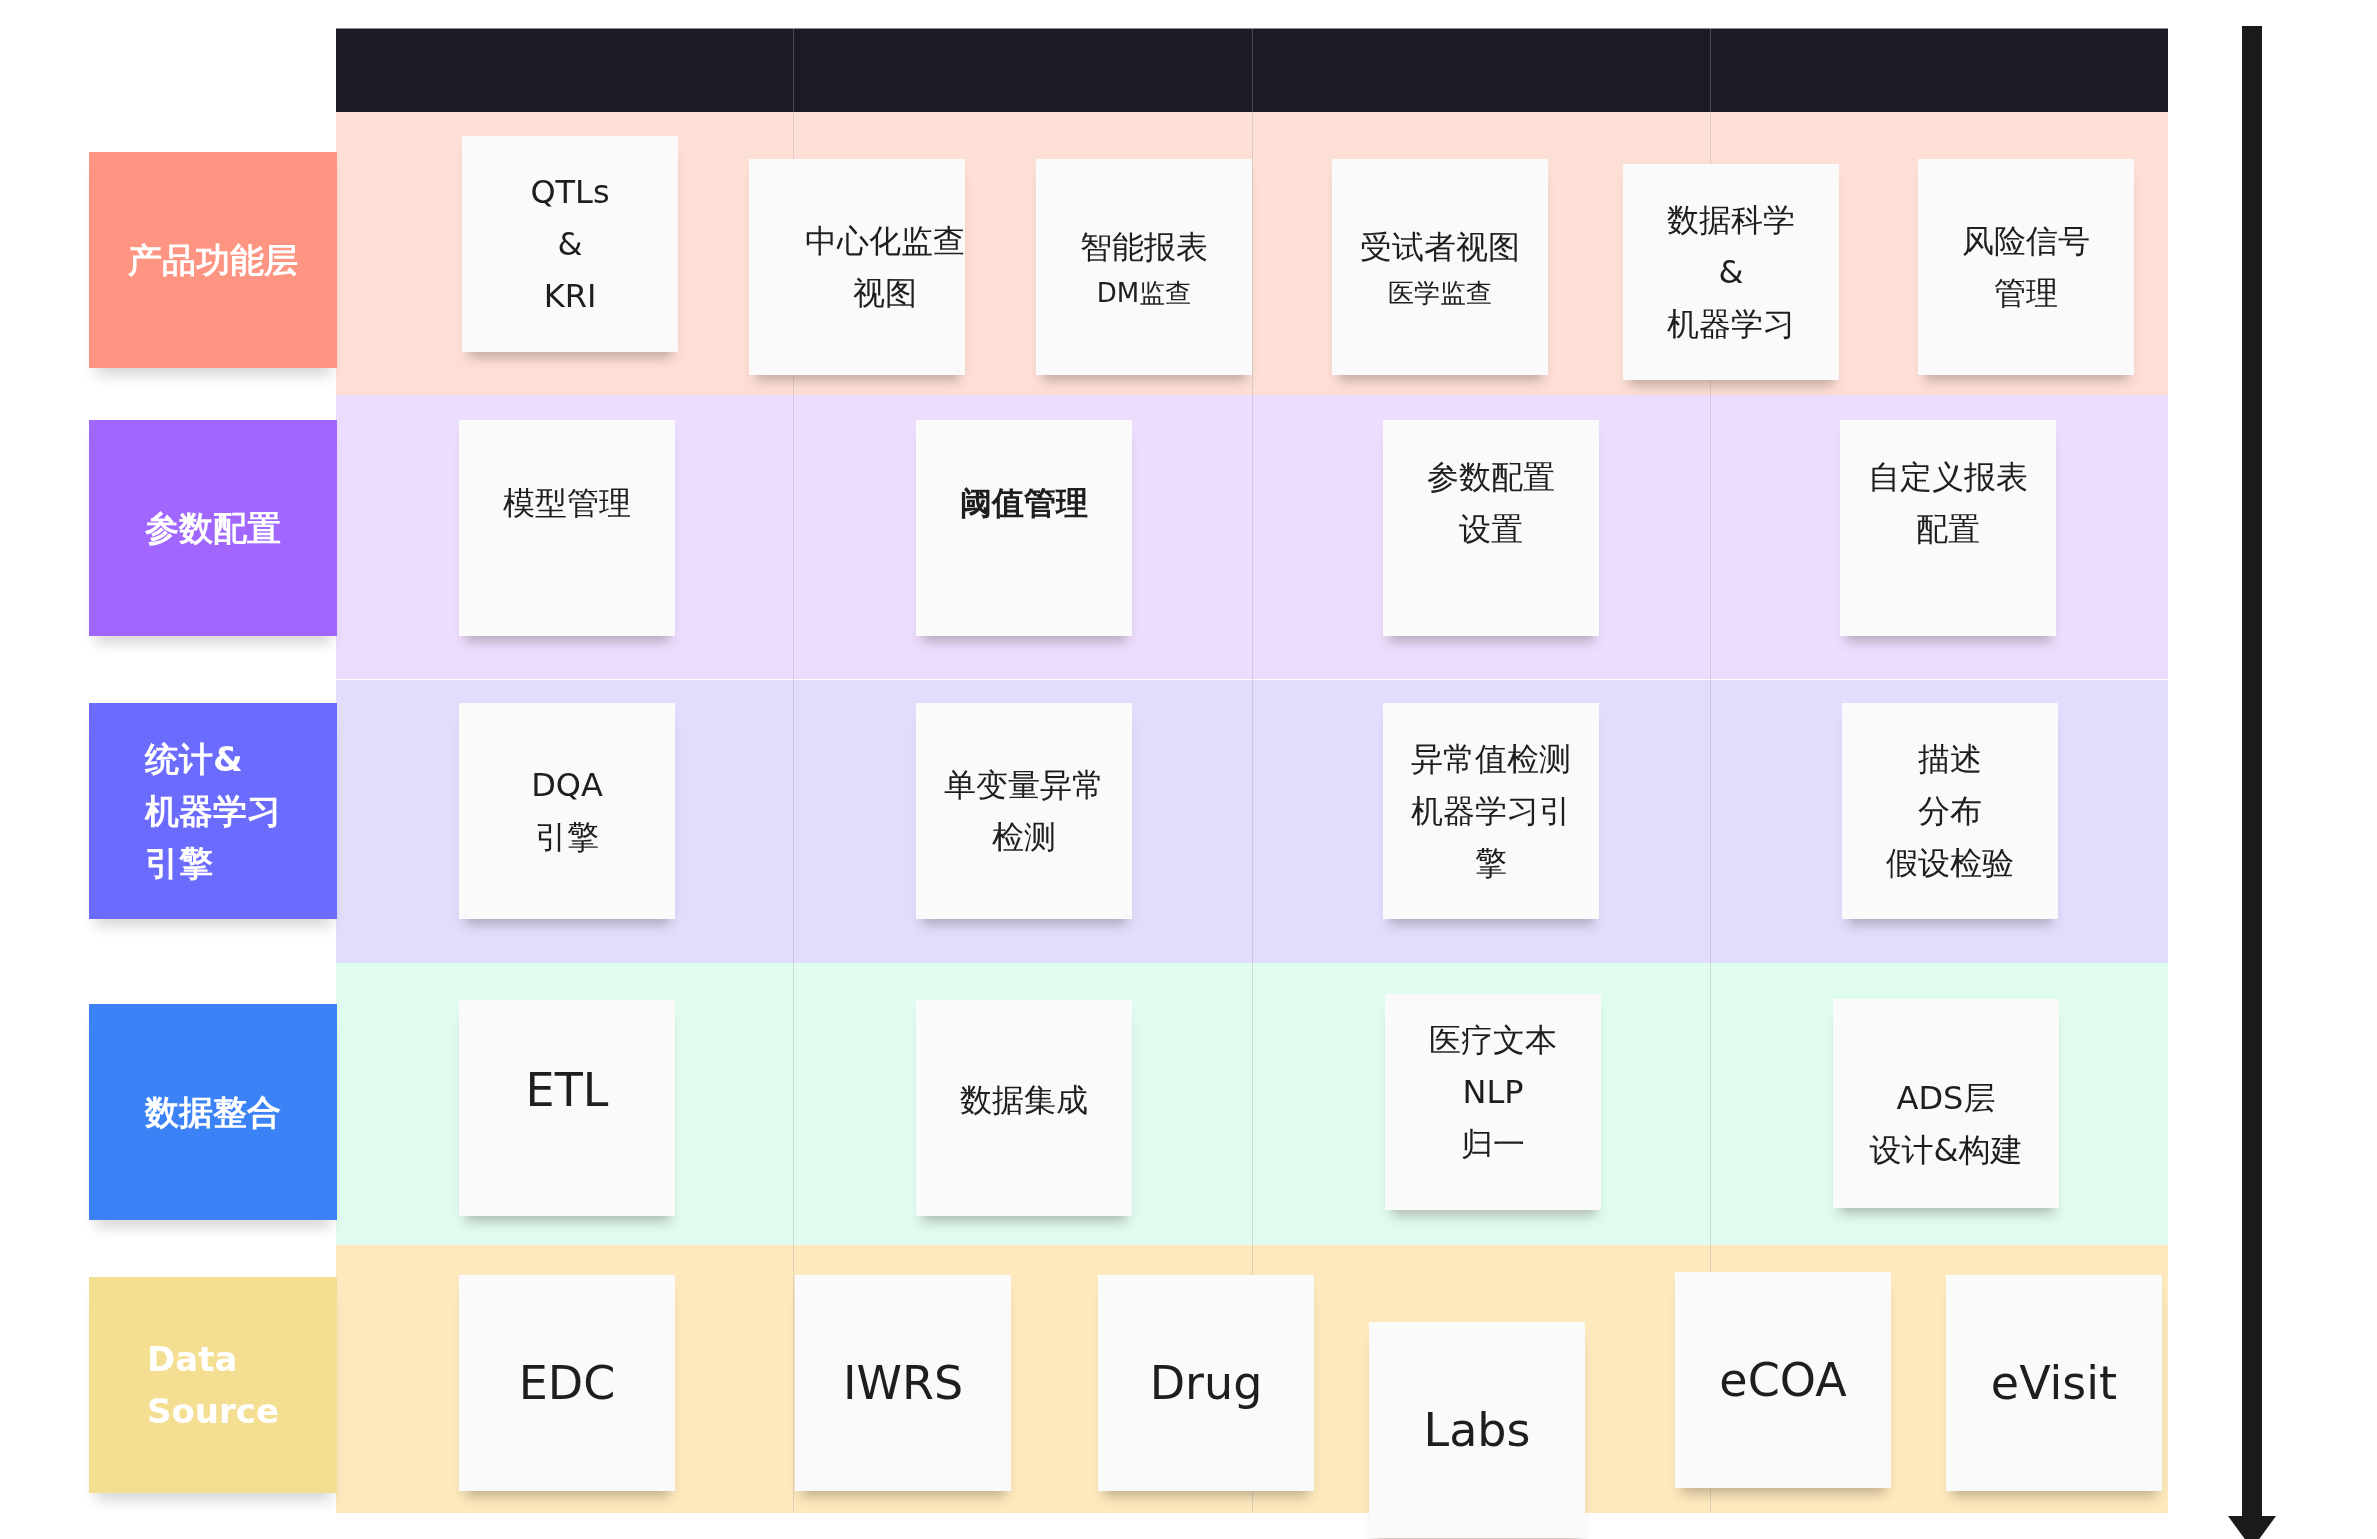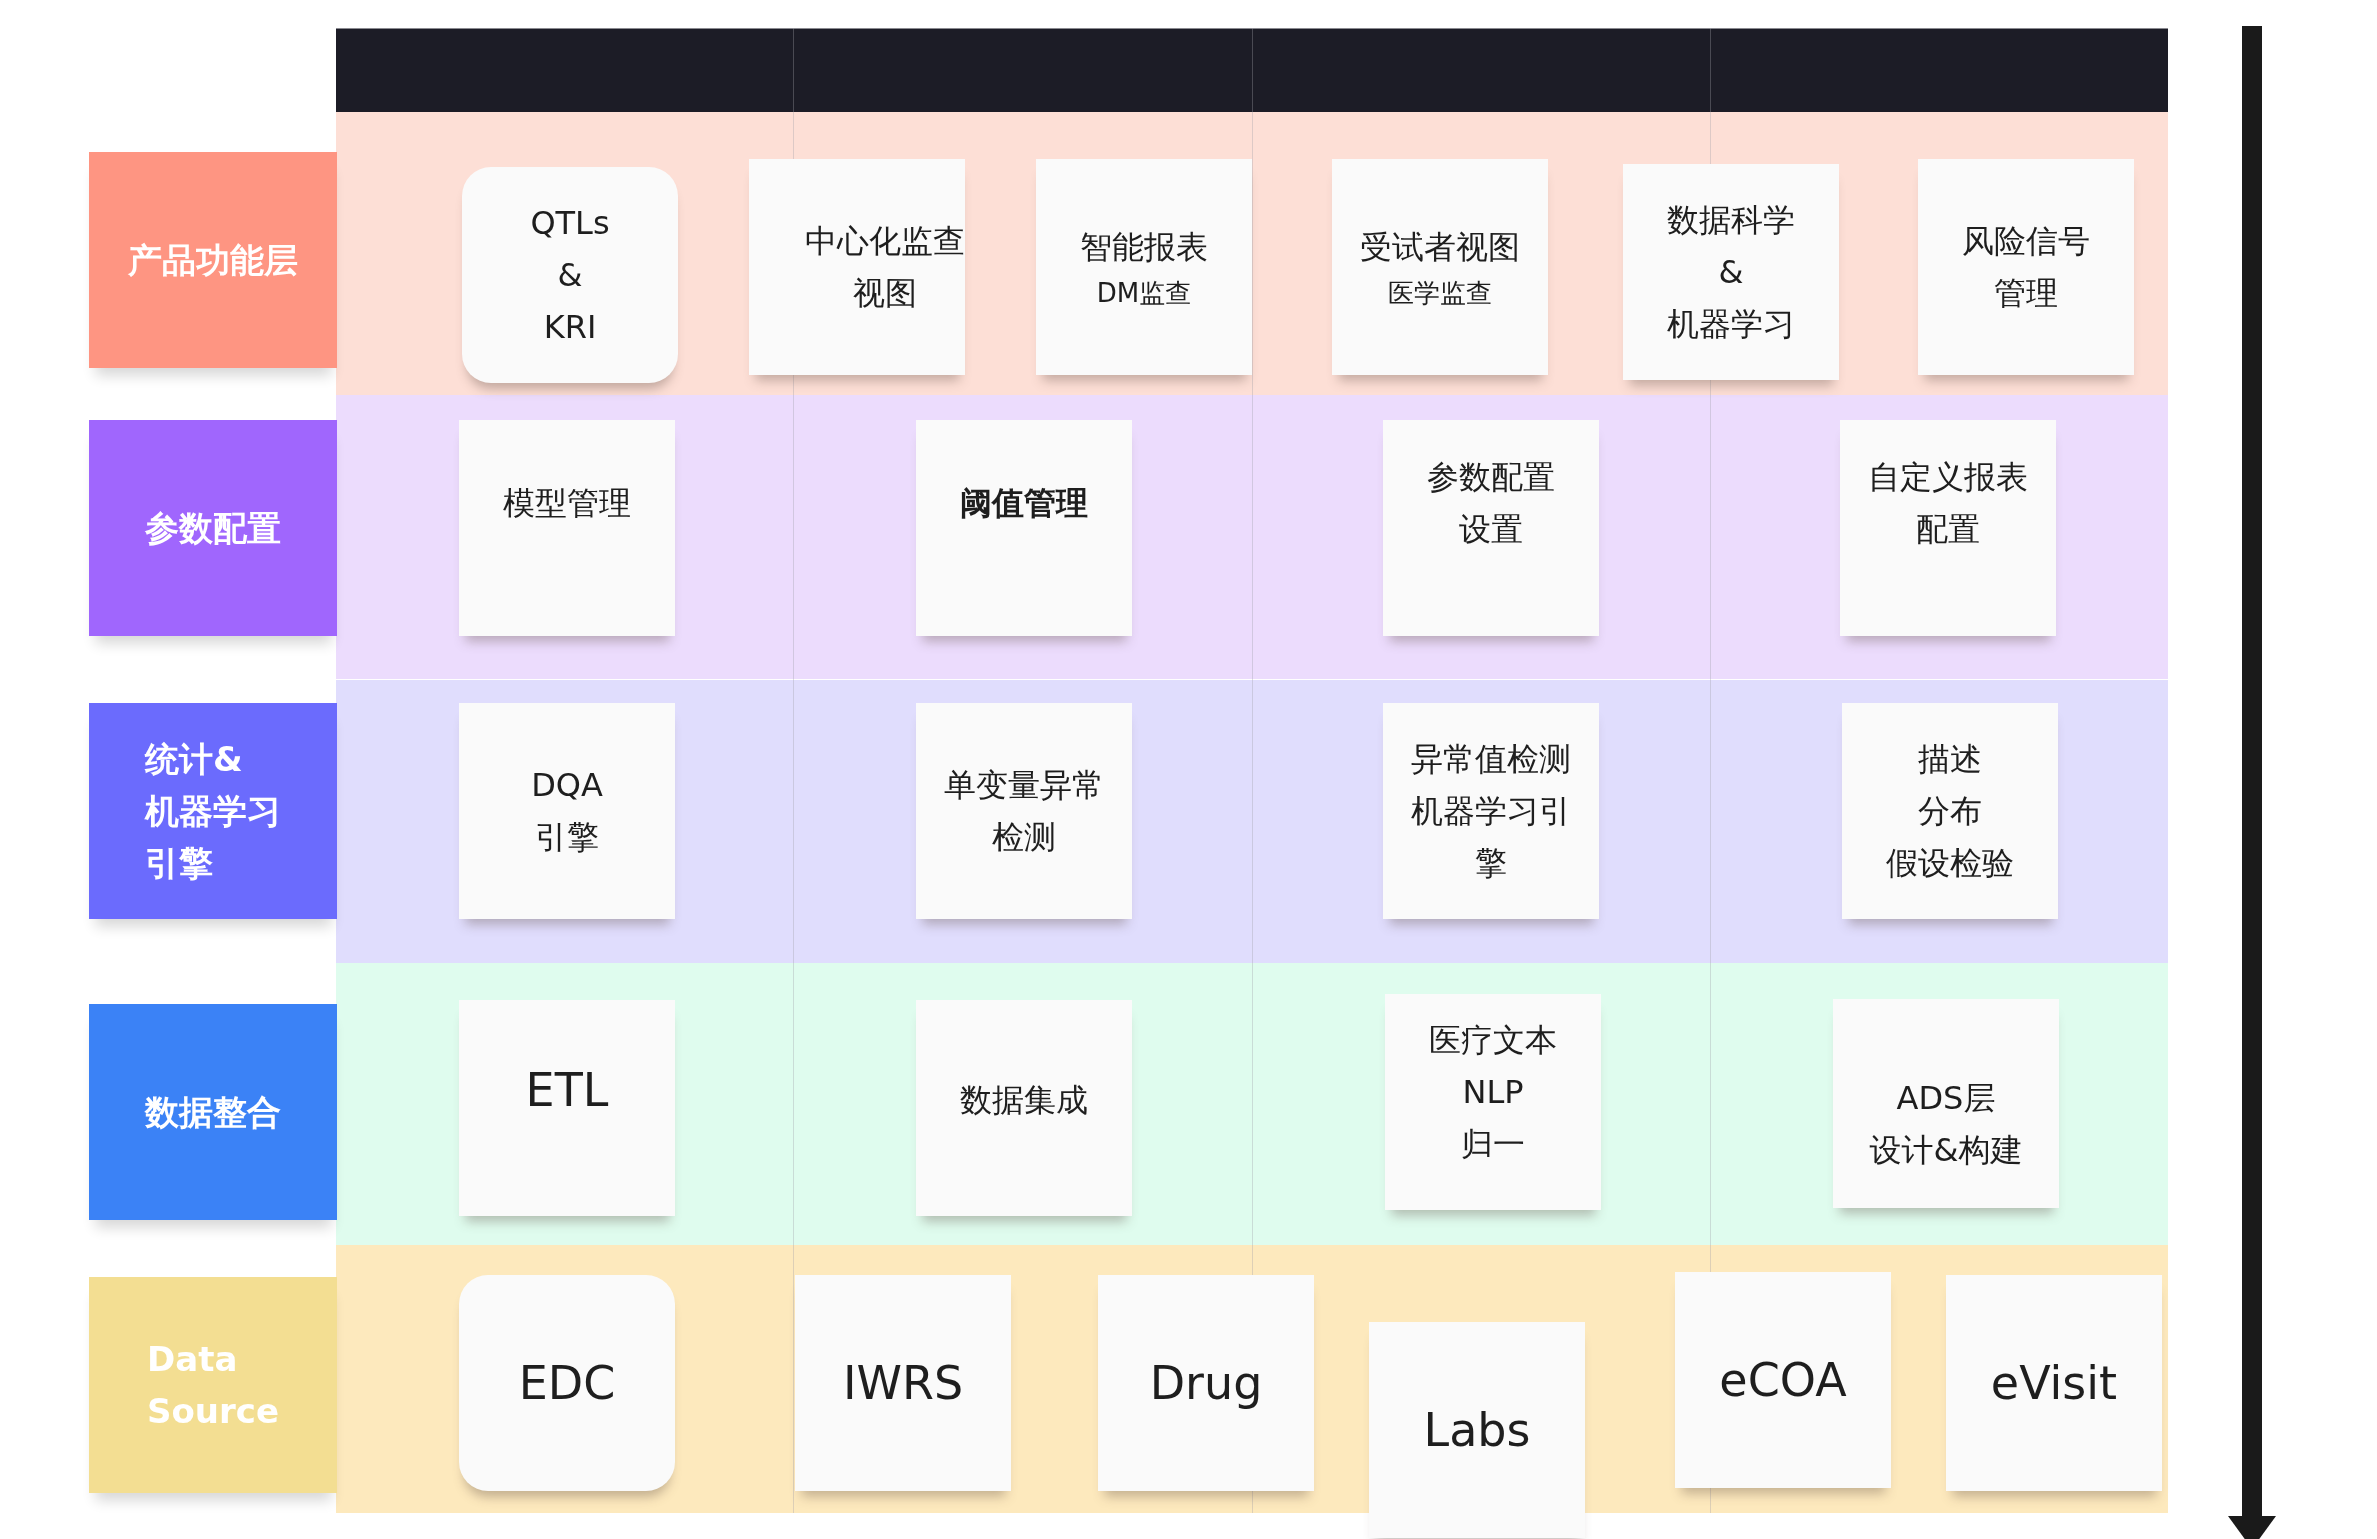--- a/index.html
+++ b/index.html
@@ -40,21 +40,21 @@
 
 <div class="abs label" style="left:89px;top:152px;background:#fe9582;">产品功能层</div>
 <div class="abs label" style="left:89px;top:420px;background:#a066fd;">参数配置</div>
 <div class="abs label" style="left:89px;top:703px;background:#6b6bfd;">统计&amp;
 机器学习
 引擎</div>
 <div class="abs label" style="left:89px;top:1004px;background:#3b82f6;">数据整合</div>
 <div class="abs label" style="left:89px;top:1277px;background:#f3de92;">Data
 Source</div>
 
-<div class="abs card" style="left:462px;top:167px;border-radius:29px;">
+<div class="abs card" style="left:462px;top:136px;">
   <span>QTLs
 &amp;
 KRI</span>
 </div>
 <div class="abs card" style="left:749px;top:159px;align-items:flex-end;">
   <span>中心化监查
 视图</span>
 </div>
 <div class="abs card" style="left:1036px;top:159px;">
   <span>智能报表</span>
@@ -117,21 +117,21 @@
 <div class="abs card" style="left:1385px;top:994px;justify-content:flex-start;padding-top:20px;">
   <span>医疗文本
 NLP
 归一</span>
 </div>
 <div class="abs card" style="left:1833px;top:999px;width:226px;height:209px;justify-content:center;padding-top:40px;">
   <span>ADS层
 设计&amp;构建</span>
 </div>
 
-<div class="abs card big" style="left:459px;top:1275px;border-radius:29px;">
+<div class="abs card big" style="left:459px;top:1275px;">
   <span>EDC</span>
 </div>
 <div class="abs card big" style="left:795px;top:1275px;">
   <span>IWRS</span>
 </div>
 <div class="abs card big" style="left:1098px;top:1275px;">
   <span>Drug</span>
 </div>
 <div class="abs card big" style="left:1369px;top:1275px;margin-top:47px;">
   <span>Labs</span>

